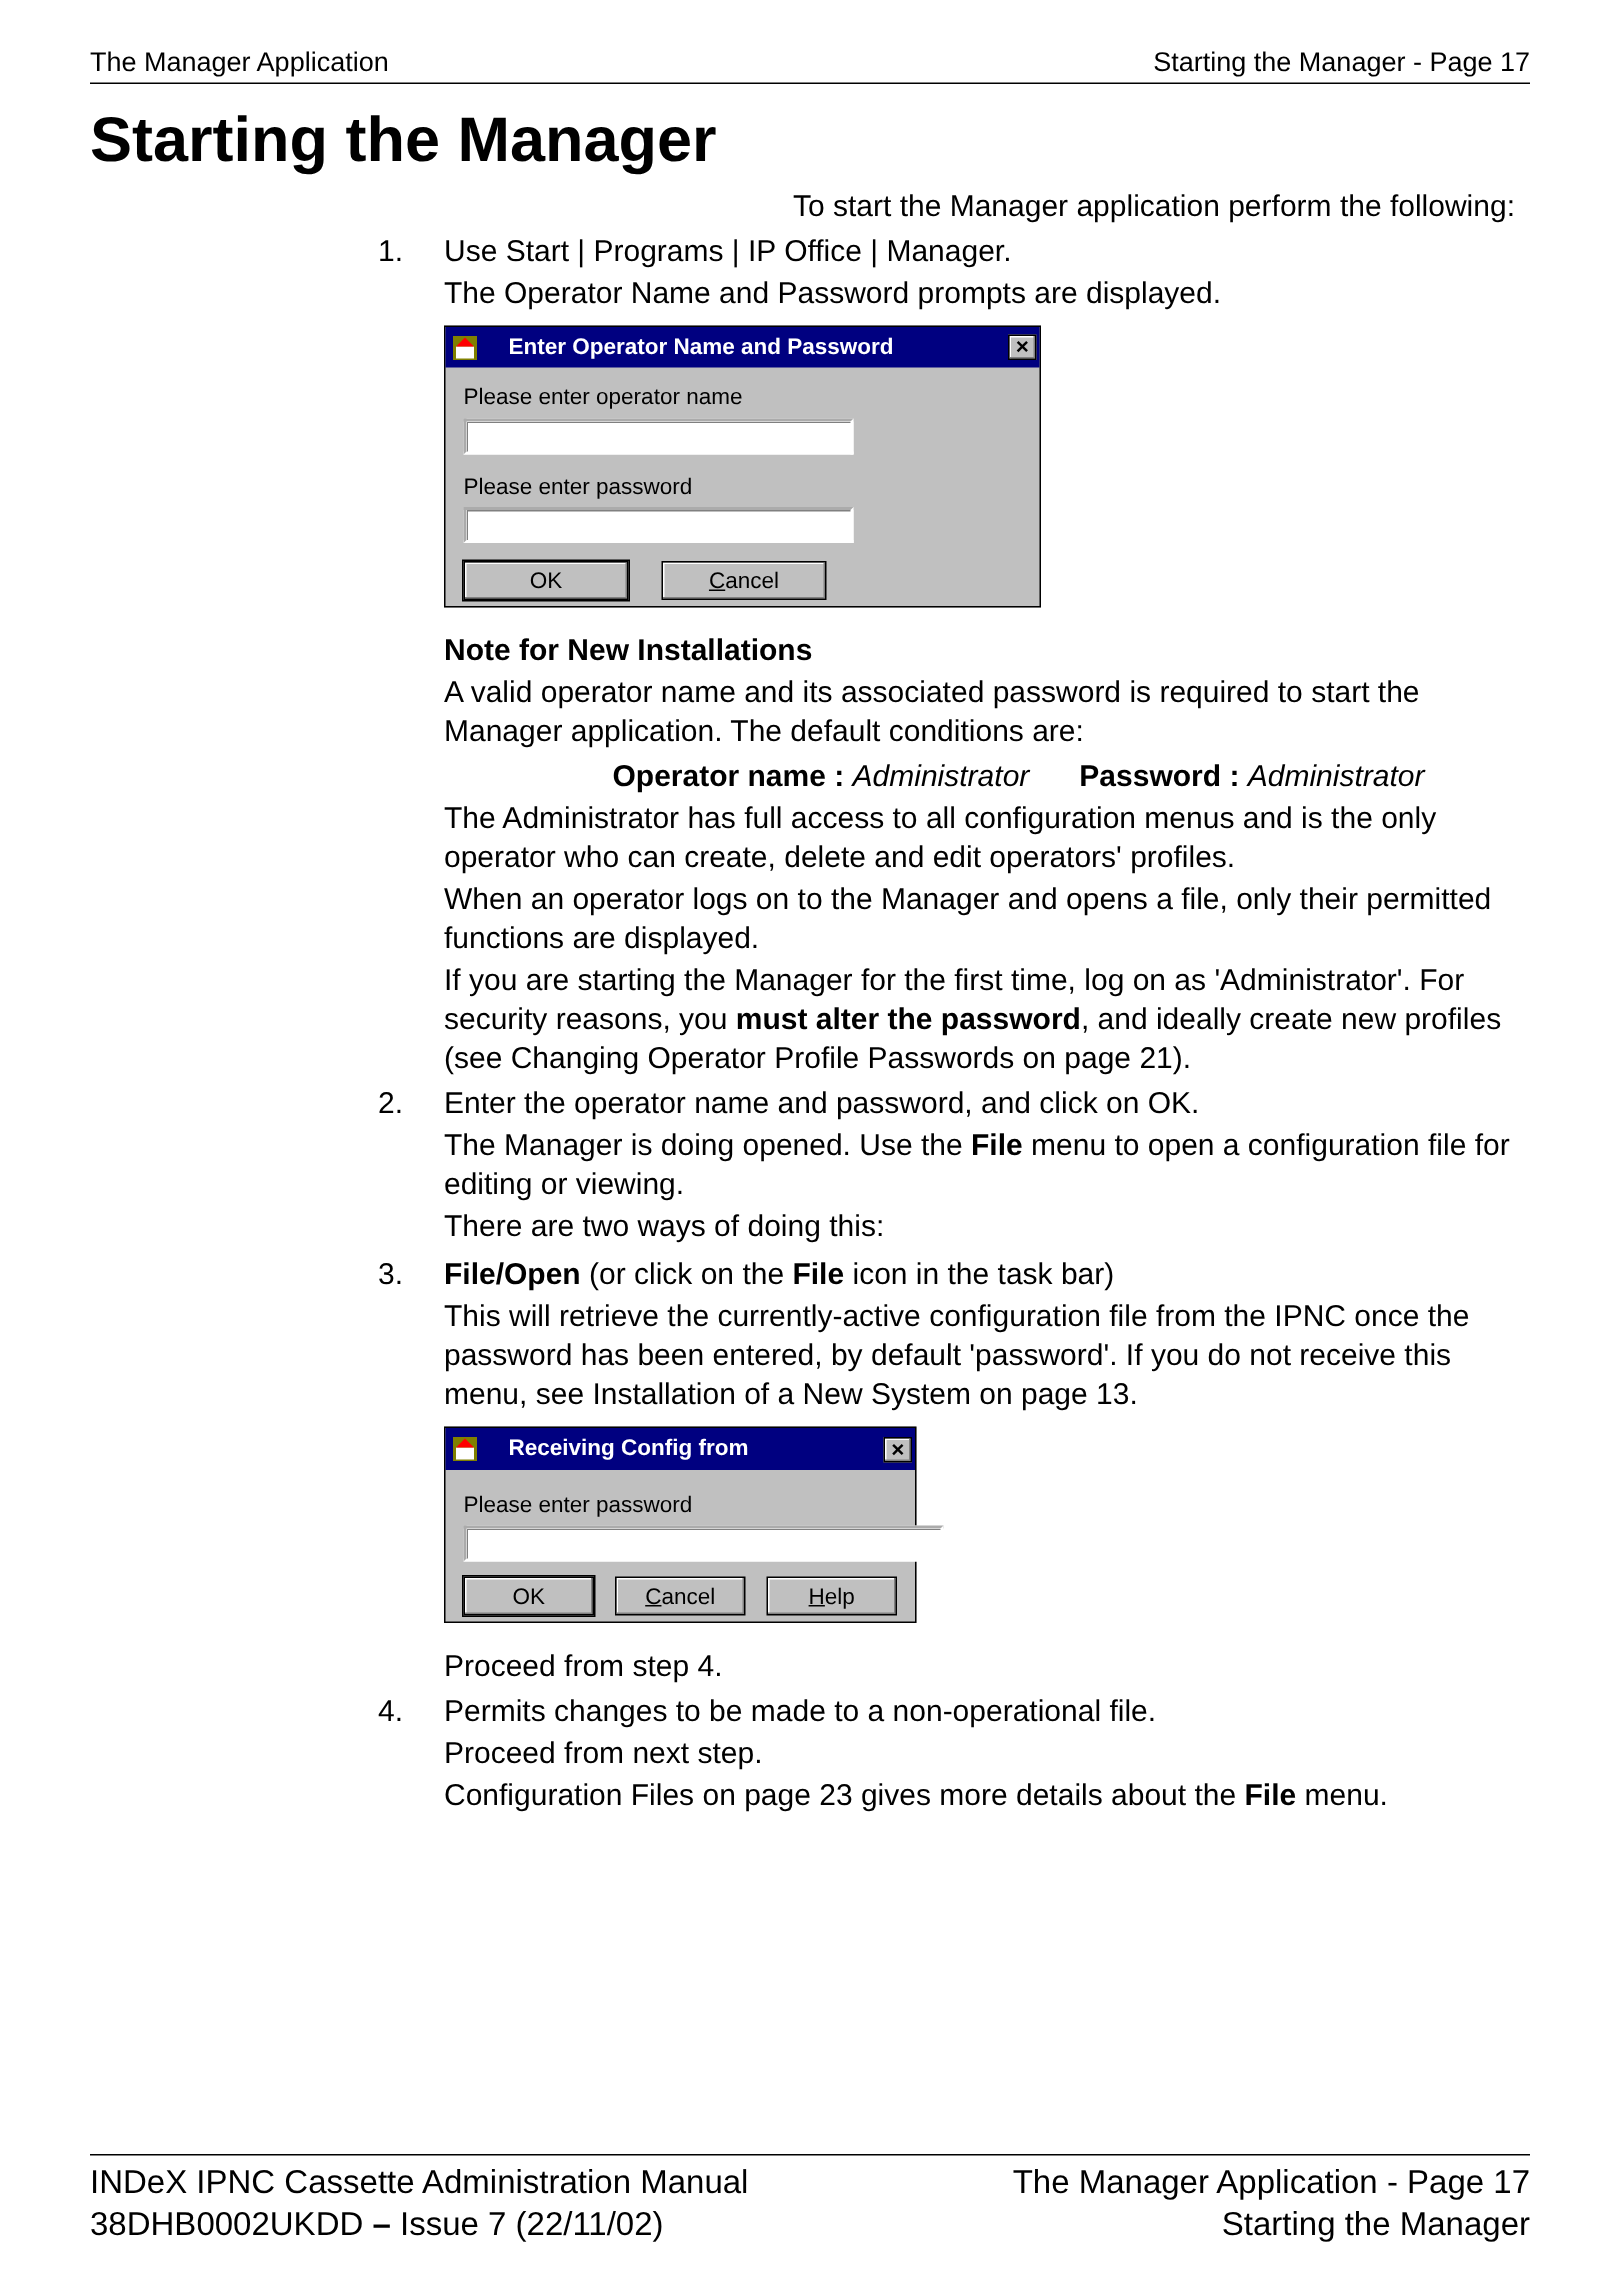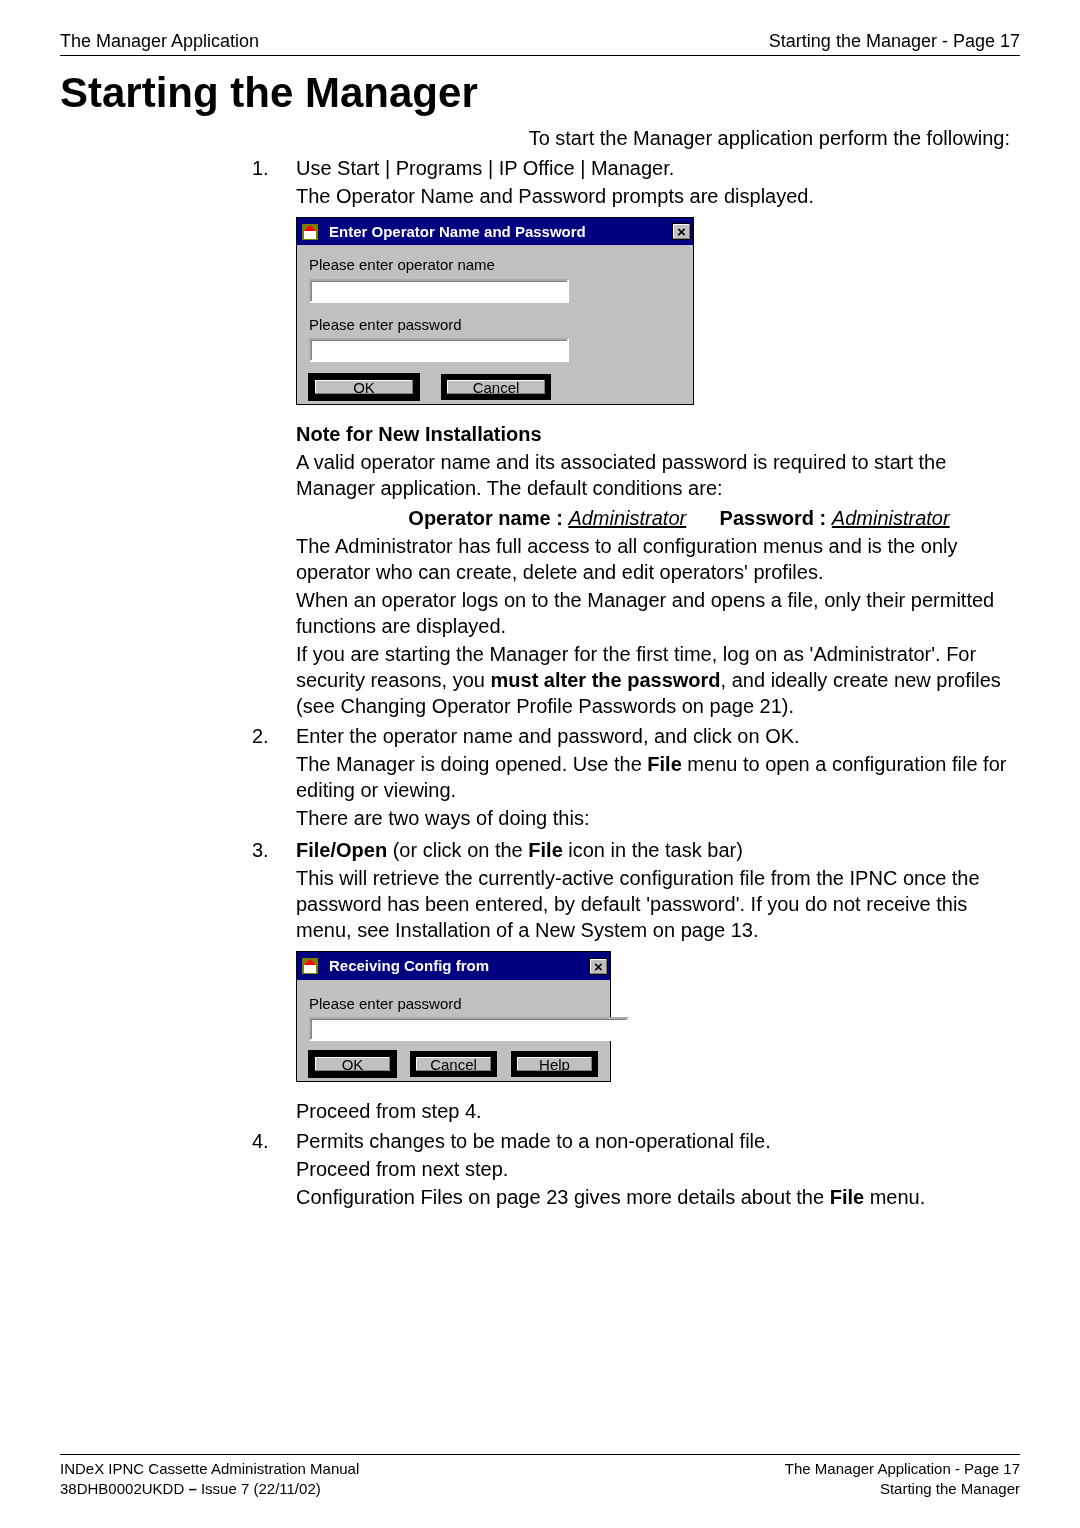--- a/index.html
+++ b/index.html
@@ -17,21 +17,21 @@
     .hr { border: none; border-top: 1.5px solid #000; margin: 2px 0 2px 0; }
     .header { display: flex; justify-content: space-between; font-size: 18px; margin-bottom: 2px; }
     h1 { font-size: 42px; font-weight: bold; margin-top: 10px; margin-bottom: 4px; }
     .indent { margin-left: 113px; margin-right: 10px; text-align: right; }
     .indent2 { margin-left: 236px; margin-right: 10px; }
     .list-row { display: flex; align-items: flex-start; margin-left: 192px; margin-top: 4px; }
     .list-num { width: 44px; flex-shrink: 0; font-size: 20px; }
     .list-body { flex: 1; }
     p { margin-bottom: 2px; }
     .bold { font-weight: bold; }
-    .italic { font-style: italic; text-decoration: underline; }
+    .italic { font-style: italic; }
 
     
     .dialog {
       margin-left: 236px;
       margin-top: 6px;
       margin-bottom: 16px;
       width: 398px;
       border: 1px solid #000;
       background: #c0c0c0;
       font-family: Arial, sans-serif;
@@ -40,21 +40,21 @@
     .dialog.small { width: 315px; }
     .titlebar {
       background: #000080;
       color: #fff;
       font-weight: bold;
       padding: 4px 2px 4px 4px;
       display: flex;
       align-items: center;
       justify-content: space-between;
     }
-    .titlebar .title-left { display: flex; align-items: center; gap: 10px; }
+    .titlebar .title-left { display: flex; align-items: center; gap: 20px; }
     .ticon {
       width: 18px; height: 18px;
       display: inline-block;
       position: relative;
     }
     .ticon svg { width: 18px; height: 18px; display:block; }
     .closebtn {
       width: 19px; height: 17px;
       background: #c0c0c0;
       border: 1px solid #000;
@@ -74,39 +74,39 @@
       box-shadow: inset 1px 1px 0 #808080, inset -1px -1px 0 #fff;
       background: #fff;
       margin-bottom: 12px;
     }
     .dialog.small .txtbox { width: 320px; }
     .btnrow { display: flex; gap: 22px; }
     .dialog.small .btnrow { gap: 14px; }
     .btn {
       width: 110px; height: 26px;
       background: #c0c0c0;
-      border: 6px solid #000000;
+      border: 1px solid #000000;
       box-shadow: inset -1px -1px 0 #808080, inset 1px 1px 0 #fff;
       font-size: 15px;
       display: flex; align-items: center; justify-content: center;
       color: #000;
     }
     .btn.emph { box-shadow: inset -1px -1px 0 #808080, inset 1px 1px 0 #fff, 0 0 0 1px #000; }
     .u { text-decoration: underline; }
 
     .section-gap { margin-top: 10px; }
 
     .footer {
       position: absolute;
       left: 60px;
       right: 60px;
       bottom: 30px;
     }
     .footer .hr { margin: 0 0 4px 0; }
-    .footer .row { display: flex; justify-content: space-between; font-size: 15px; text-align: right; }
+    .footer .row { display: flex; justify-content: space-between; font-size: 22px; text-align: right; }
 
     .credline { text-align: center; margin-top: 4px; margin-left: 52px; }
   </style>
 </head>
 <body>
 
 <div class="header">
   <span>The Manager Application</span>
   <span>Starting the Manager - Page 17</span>
 </div>

